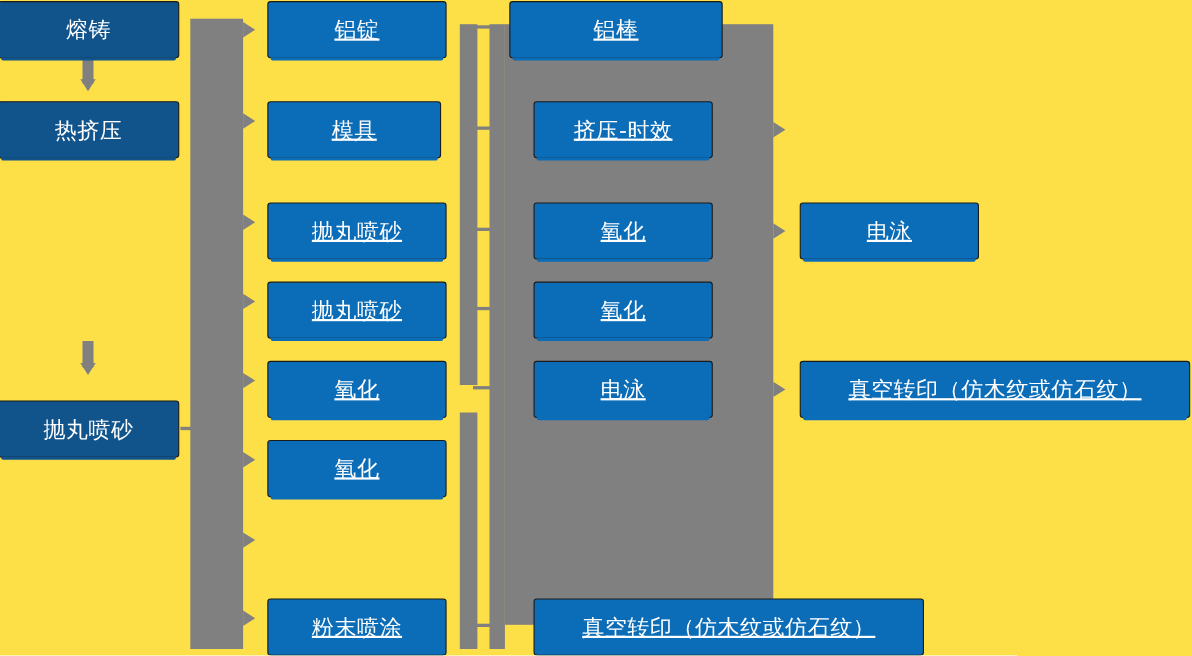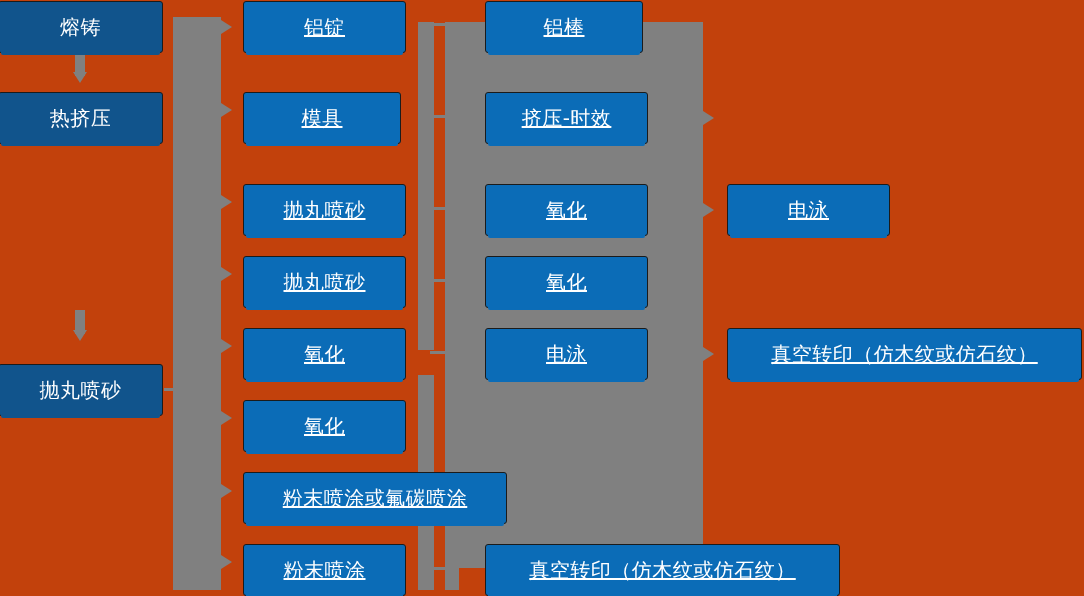--- a/index.html
+++ b/index.html
@@ -8,21 +8,21 @@
     padding: 0;
     background: #ffffff;
   }
   body {
     font-family: "DejaVu Sans", "Liberation Sans", sans-serif;
   }
   #canvas {
     position: relative;
     width: 1084px;
     height: 596px;
-    background: #c2410c;
+    background: #fde047;
     overflow: hidden;
   }
 
   
   .gray {
     position: absolute;
     background: #808080;
   }
   .gray-line {
     position: absolute;
@@ -146,28 +146,25 @@
   </div>
   <div class="box light" style="left:243px; top:256px; width:163px; height:52px;">
     <span>抛丸喷砂</span>
   </div>
   <div class="box light" style="left:243px; top:328px; width:163px; height:52px;">
     <span>氧化</span>
   </div>
   <div class="box light" style="left:243px; top:400px; width:163px; height:52px;">
     <span>氧化</span>
   </div>
-  <div class="box light" style="left:243px; top:472px; width:264px; height:52px;">
-    <span>粉末喷涂或氟碳喷涂</span>
-  </div>
   <div class="box light" style="left:243px; top:544px; width:163px; height:52px;">
     <span>粉末喷涂</span>
   </div>
 
-  <div class="box light" style="left:485px; top:1px; width:158px; height:52px;">
+  <div class="box light" style="left:463px; top:1px; width:194px; height:52px;">
     <span>铝棒</span>
   </div>
   <div class="box light" style="left:485px; top:92px; width:163px; height:52px;">
     <span>挤压-时效</span>
   </div>
   <div class="box light" style="left:485px; top:184px; width:163px; height:52px;">
     <span>氧化</span>
   </div>
   <div class="box light" style="left:485px; top:256px; width:163px; height:52px;">
     <span>氧化</span>

